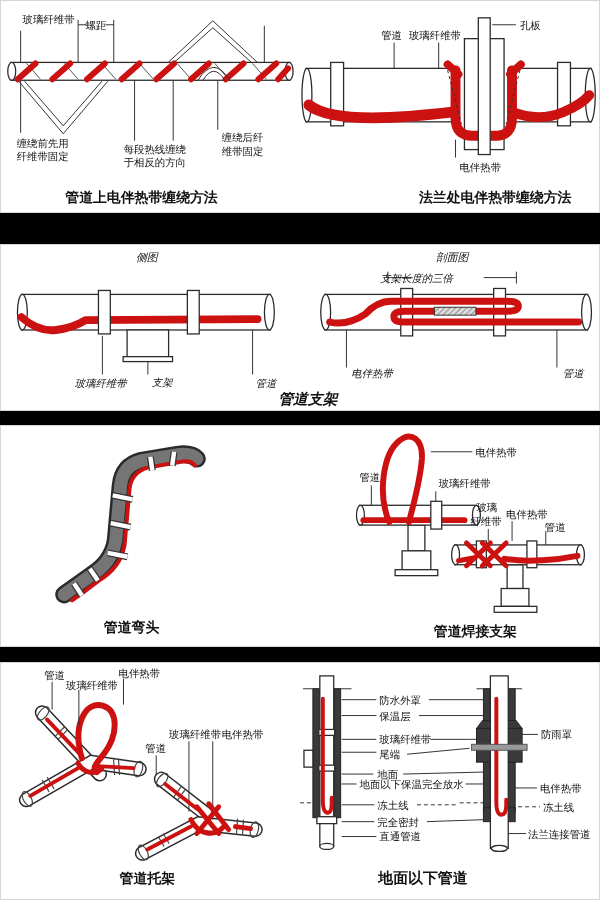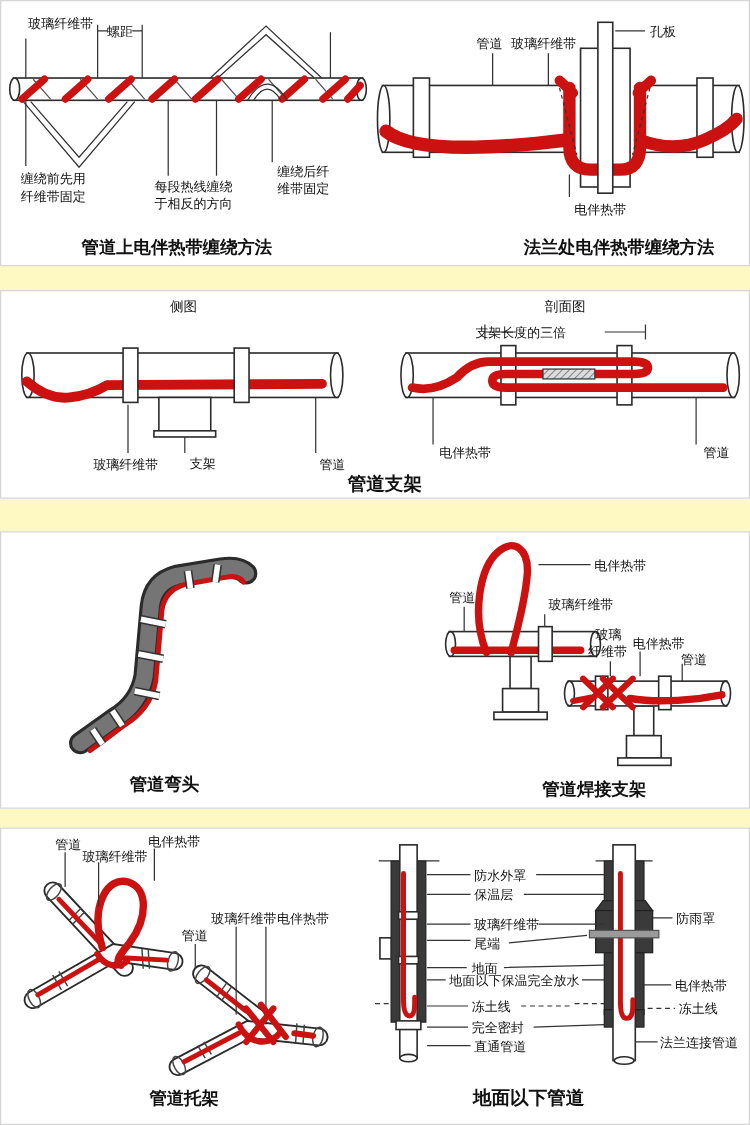--- a/index.html
+++ b/index.html
@@ -1,16 +1,16 @@
 <!DOCTYPE html>
 <html><head>
 <meta charset="utf-8">
 <style>
   html,body{margin:0;padding:0;background:#fff;}
-  .stage{position:relative;width:600px;height:900px;background:#fef9c3;overflow:hidden;
+  .stage{position:relative;width:600px;height:900px;background:#000000;overflow:hidden;
          font-family:"Liberation Serif",serif;}
   .card{position:absolute;left:0;width:598px;border:1px solid #d6d6d6;background:#fff;}
   .card svg{display:block;}
   .wfill{fill:#ffffff;stroke:#2b2b2b;stroke-width:1.3px;}
   .red{stroke:#cc1111;fill:none;stroke-linecap:round;stroke-linejoin:round;}
   .thin{stroke:#333;stroke-width:1px;fill:none;}
   .dash{stroke:#333;stroke-width:1px;fill:none;stroke-dasharray:4 3;}
   .spiral{stroke:#555;stroke-width:1px;fill:none;}
   .dark{fill:#3a3a3a;stroke:#222;stroke-width:1px;}
   .graybar{fill:#9a9a9a;stroke:#555;stroke-width:1px;}
@@ -83,21 +83,21 @@
         <path class="thin" d="M395,42 L395,68 M440,42 L440,68 M494,24 L518,24 M457,158 L457,140"></path>
       </g>
       <text class="lbl" x="382" y="38">管道</text>
       <text class="lbl" x="410" y="38">玻璃纤维带</text>
       <text class="lbl" x="522" y="28">孔板</text>
       <text class="lbl" x="461" y="172">电伴热带</text>
       <text class="ttl" x="497" y="203" text-anchor="middle">法兰处电伴热带缠绕方法</text>
     </svg>
   </div>
 
-  <div class="card" style="top:232px;height:165px;">
+  <div class="card" style="top:244px;height:165px;font-style:italic;">
     <svg width="598" height="165" viewBox="0 0 600 167">
       <defs>
         <pattern id="hatch" width="4" height="4" patternTransform="rotate(45)" patternUnits="userSpaceOnUse">
           <rect width="4" height="4" fill="#dcdcdc"></rect>
           <line x1="0" y1="0" x2="0" y2="4" stroke="#777" stroke-width="1.4"></line>
         </pattern>
       </defs>
       <text class="cap" x="145" y="16" text-anchor="middle">侧图</text>
       <text class="cap" x="454" y="16" text-anchor="middle">剖面图</text>
 

